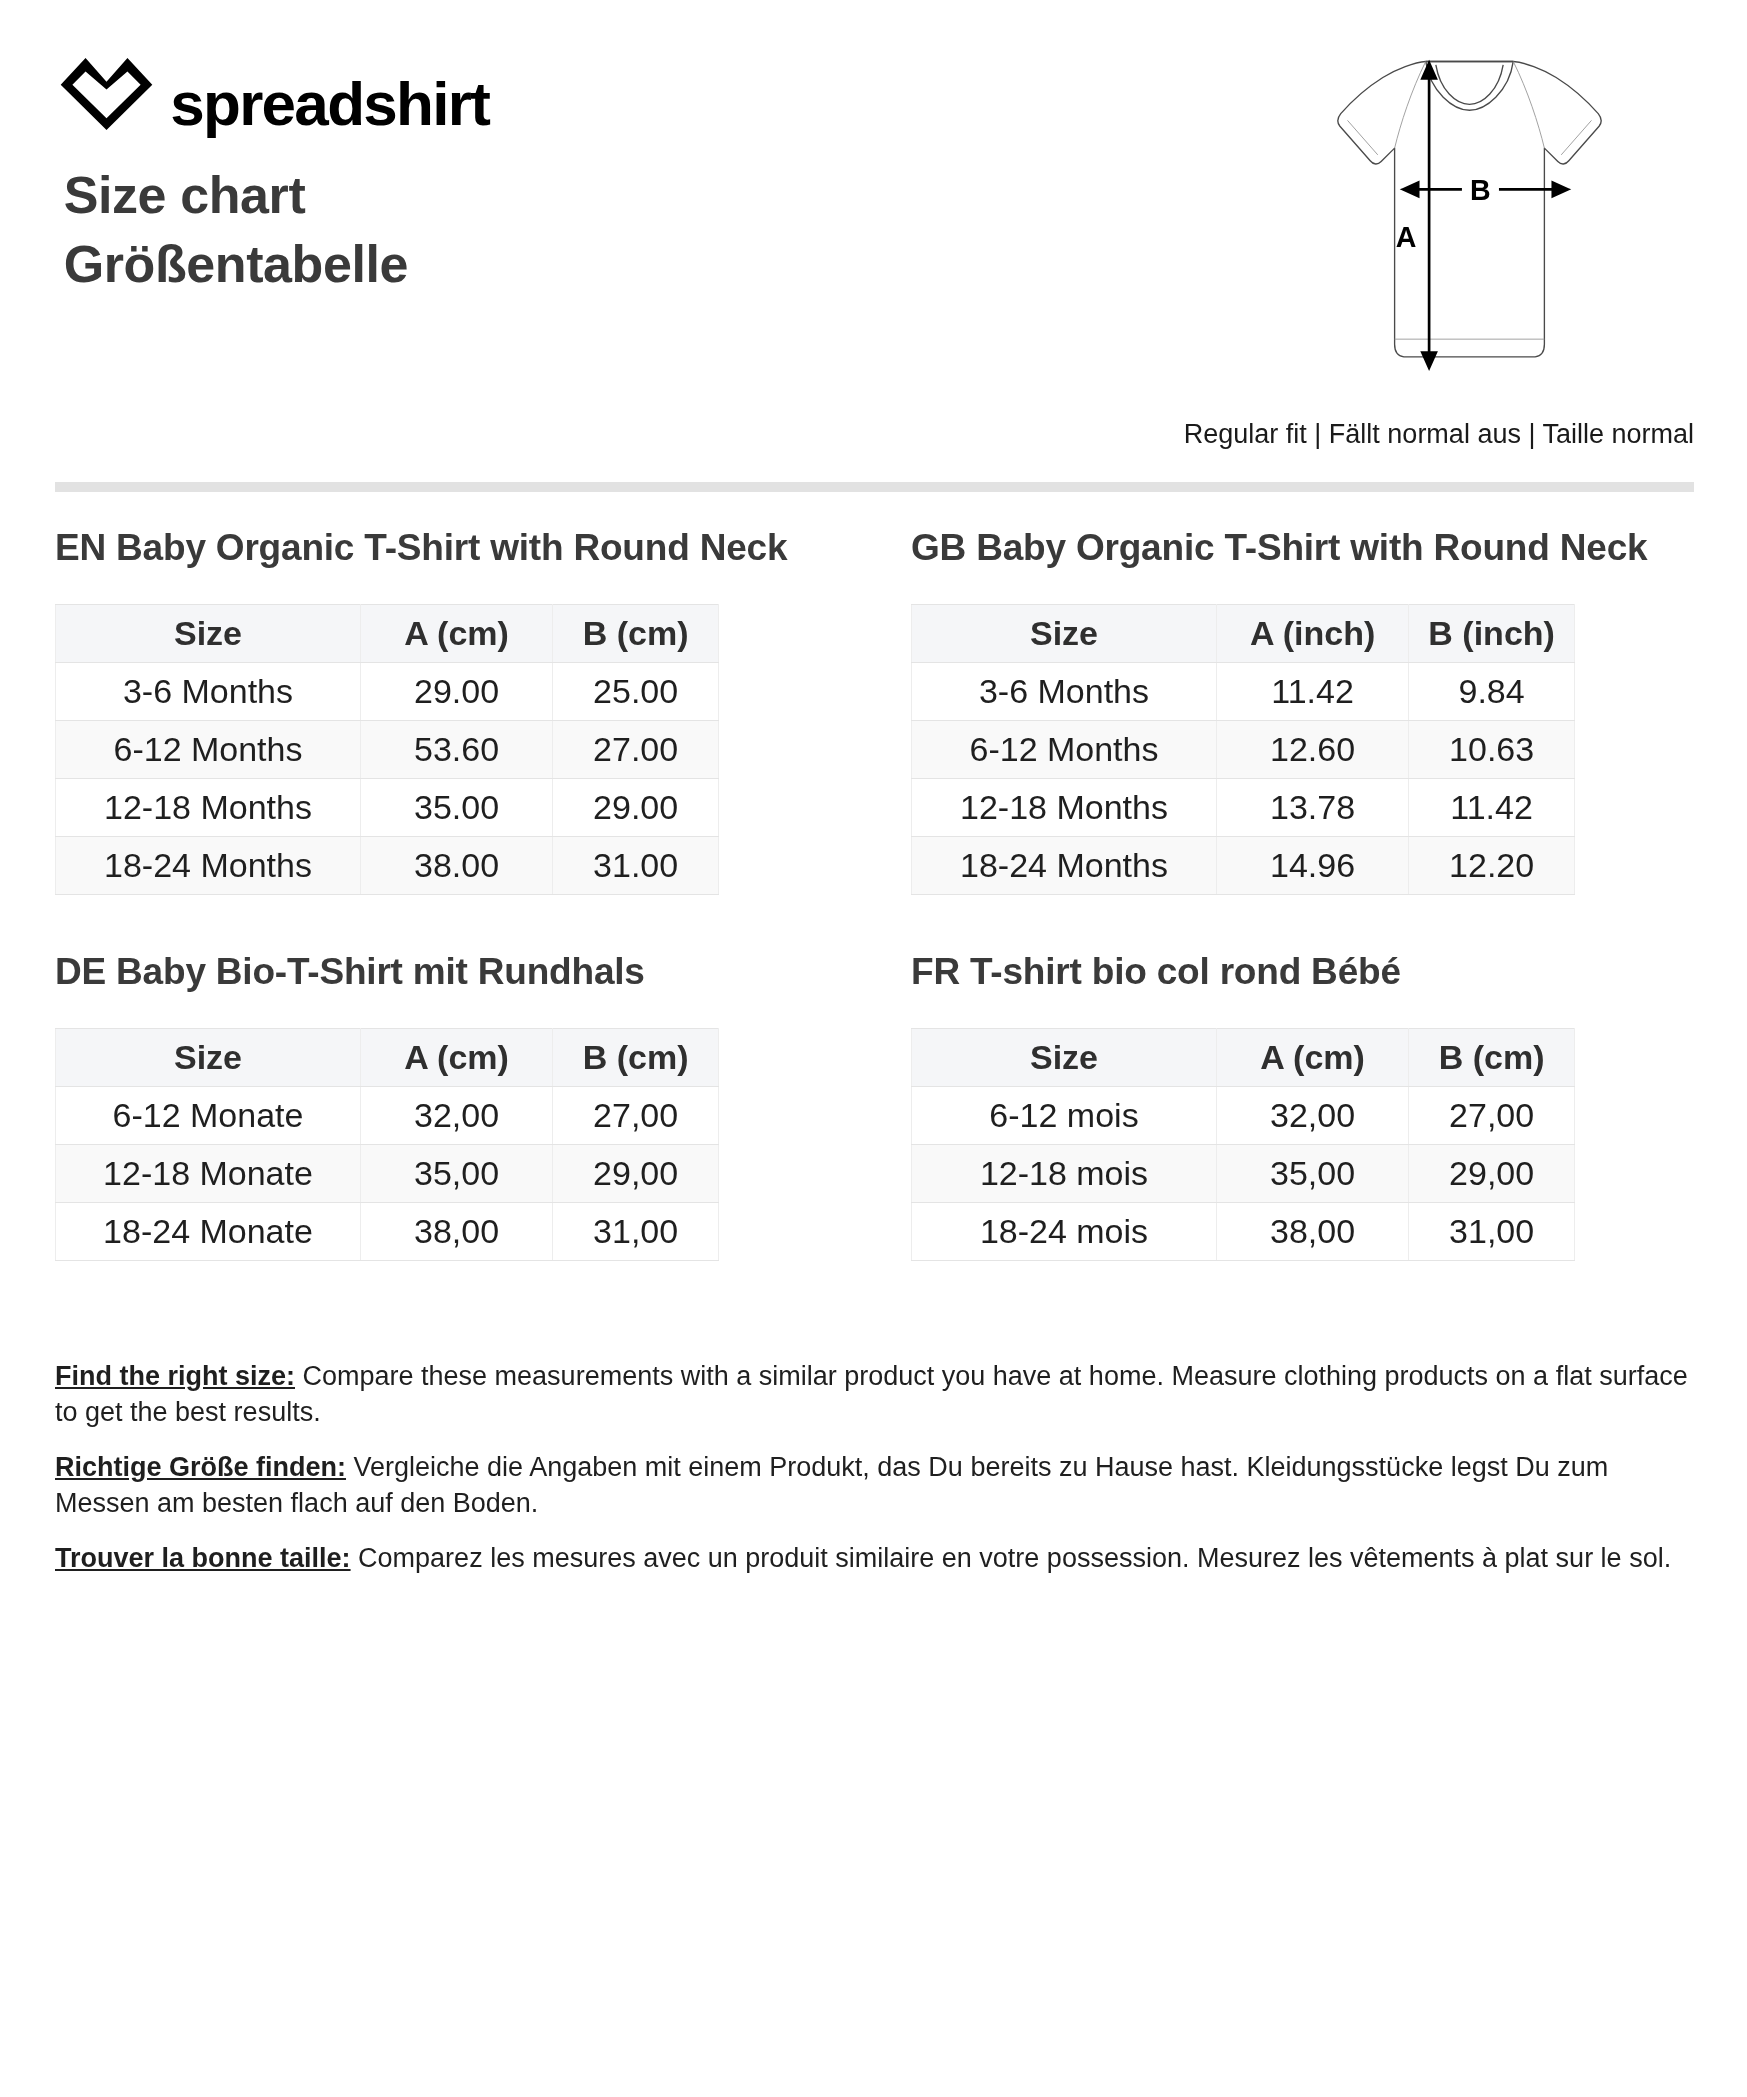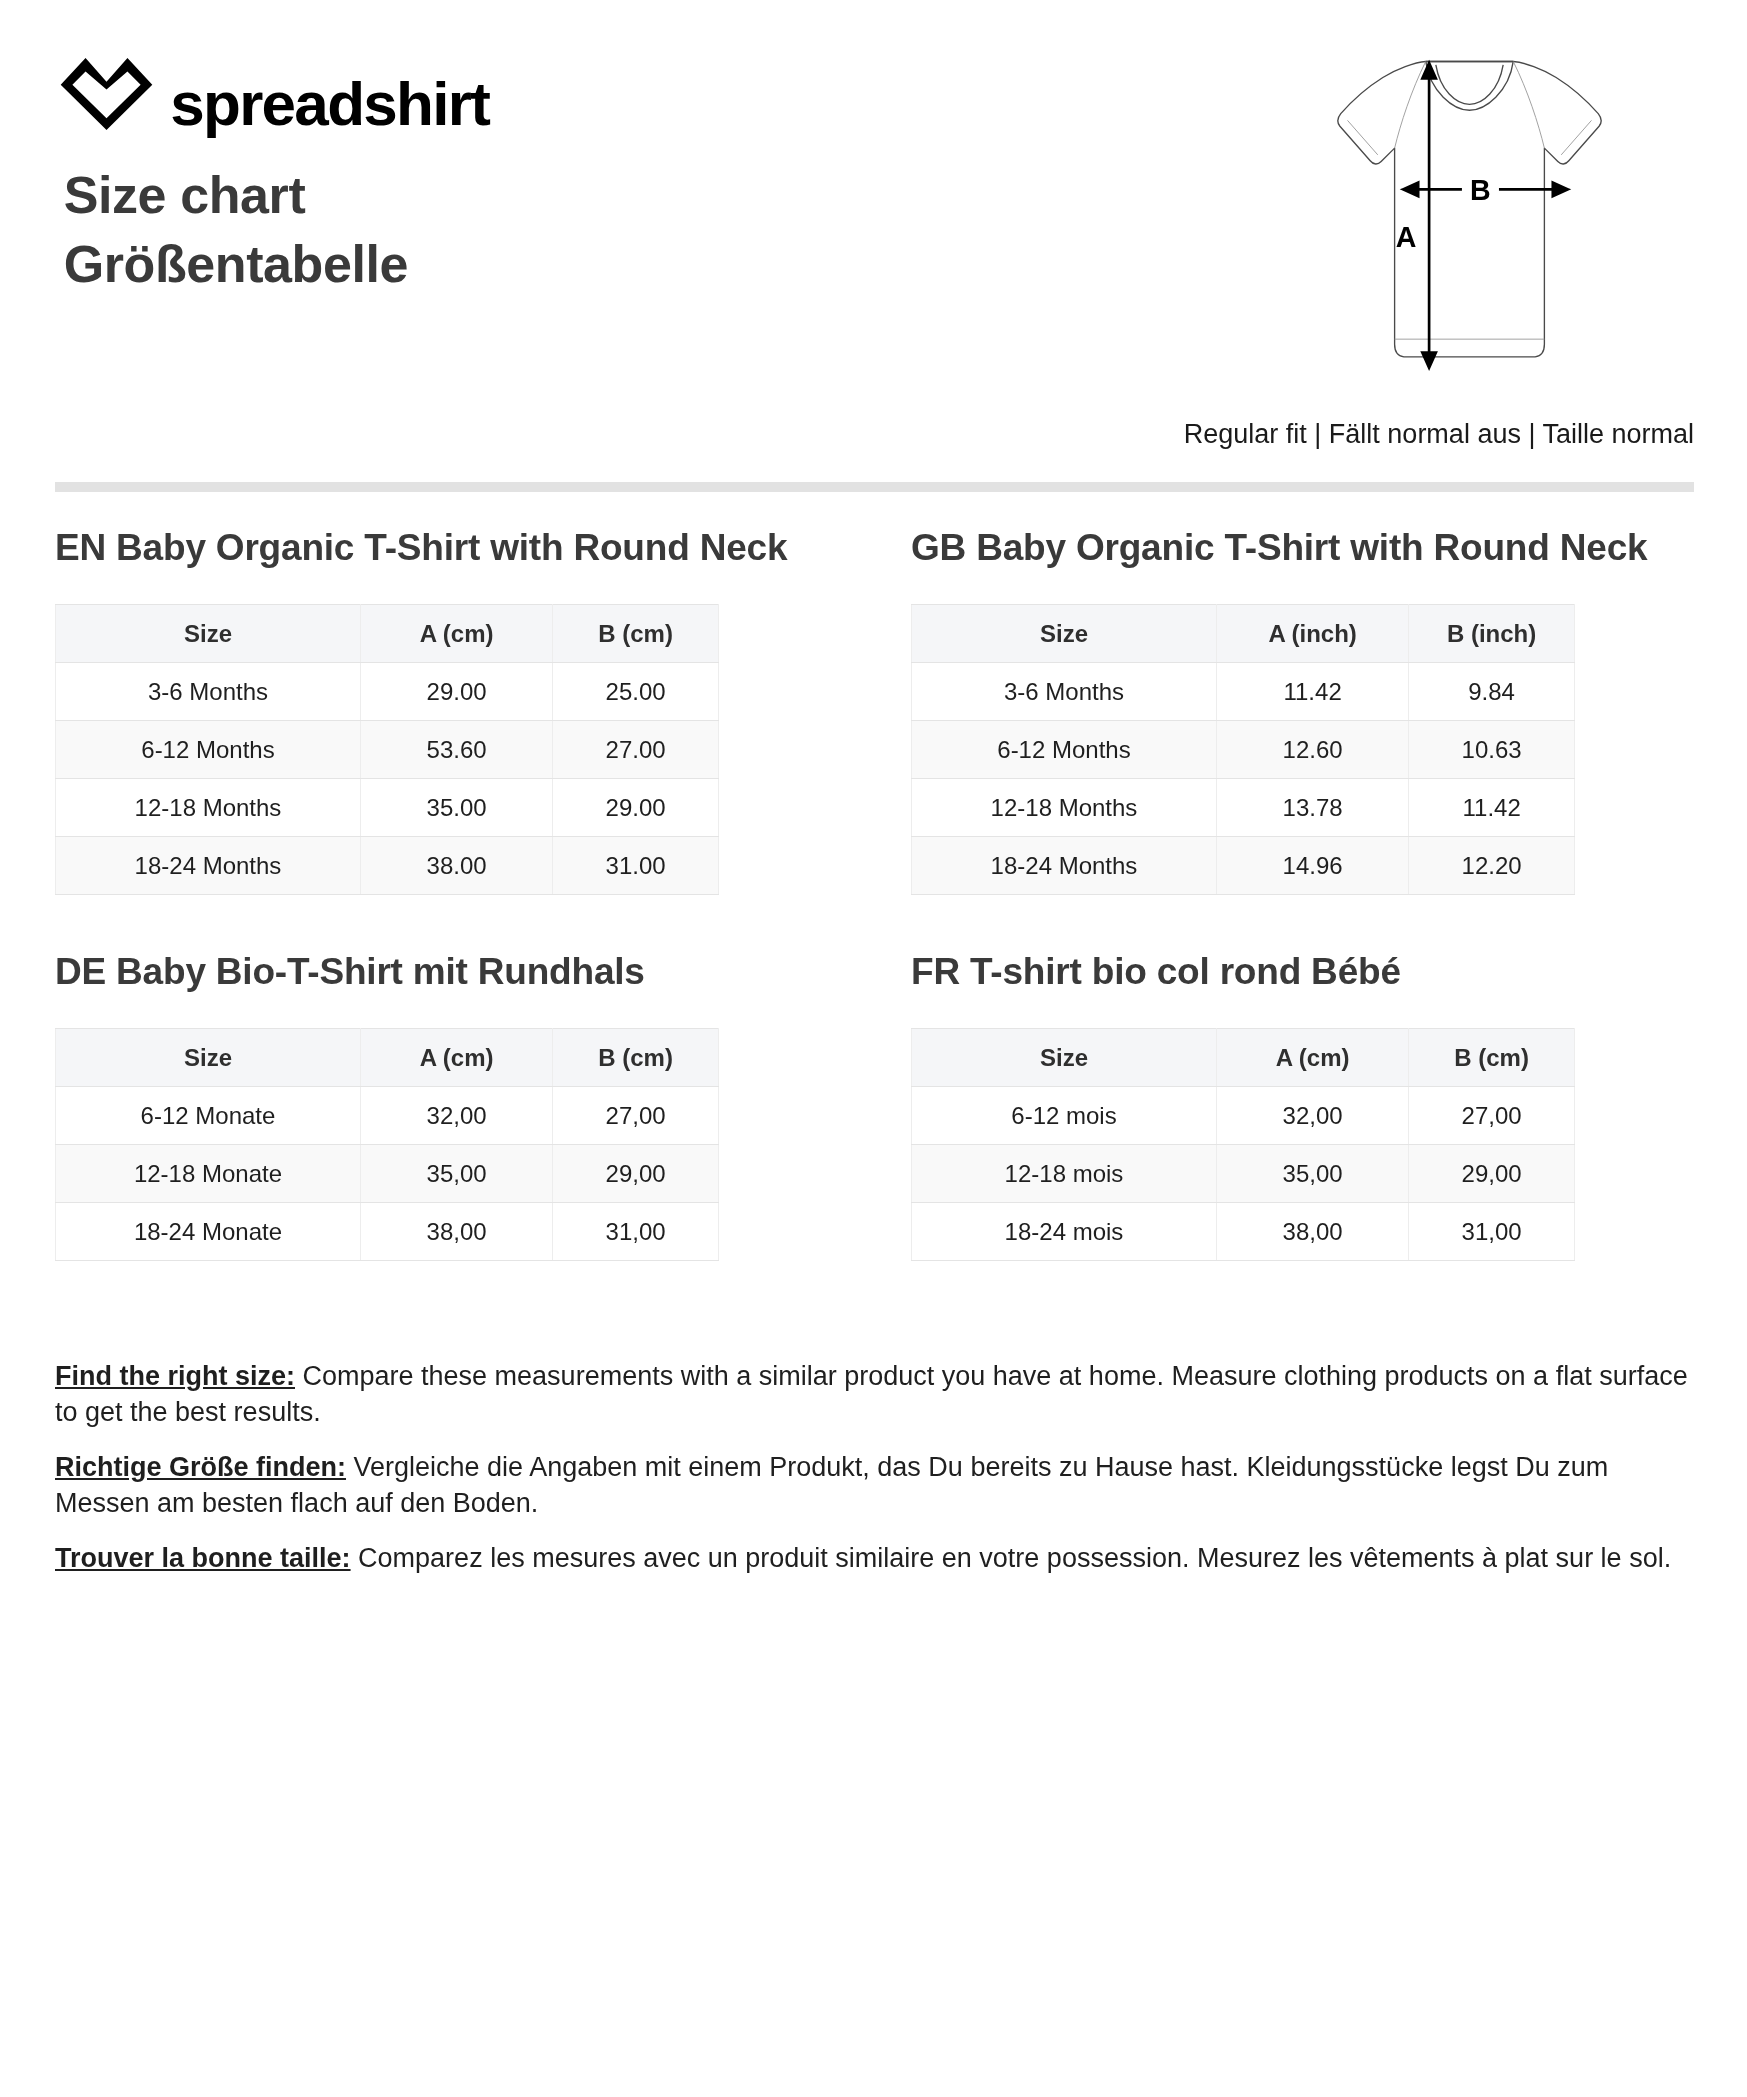--- a/index.html
+++ b/index.html
@@ -52,21 +52,21 @@
   .sec-fr { left:911px; top:953px; }
 
   .sec-heading {
     font-size:37px; font-weight:bold; color:#3a3a3a;
     letter-spacing:-0.2px; white-space:nowrap;
     margin:0 0 38px 0; line-height:1;
   }
 
   table.sizes {
     width:664px; border-collapse:collapse; table-layout:fixed;
-    font-size:24px; color:#1f1f1f;
+    font-size:34px; color:#1f1f1f;
   }
   table.sizes col.c-size { width:46%; }
   table.sizes col.c-a    { width:29%; }
   table.sizes col.c-b    { width:25%; }
 
   table.sizes th, table.sizes td {
     text-align:center; vertical-align:middle;
     height:57px; padding:0;
     border-top:1.7px solid #e4e4e4;
     border-bottom:1.7px solid #e4e4e4;

